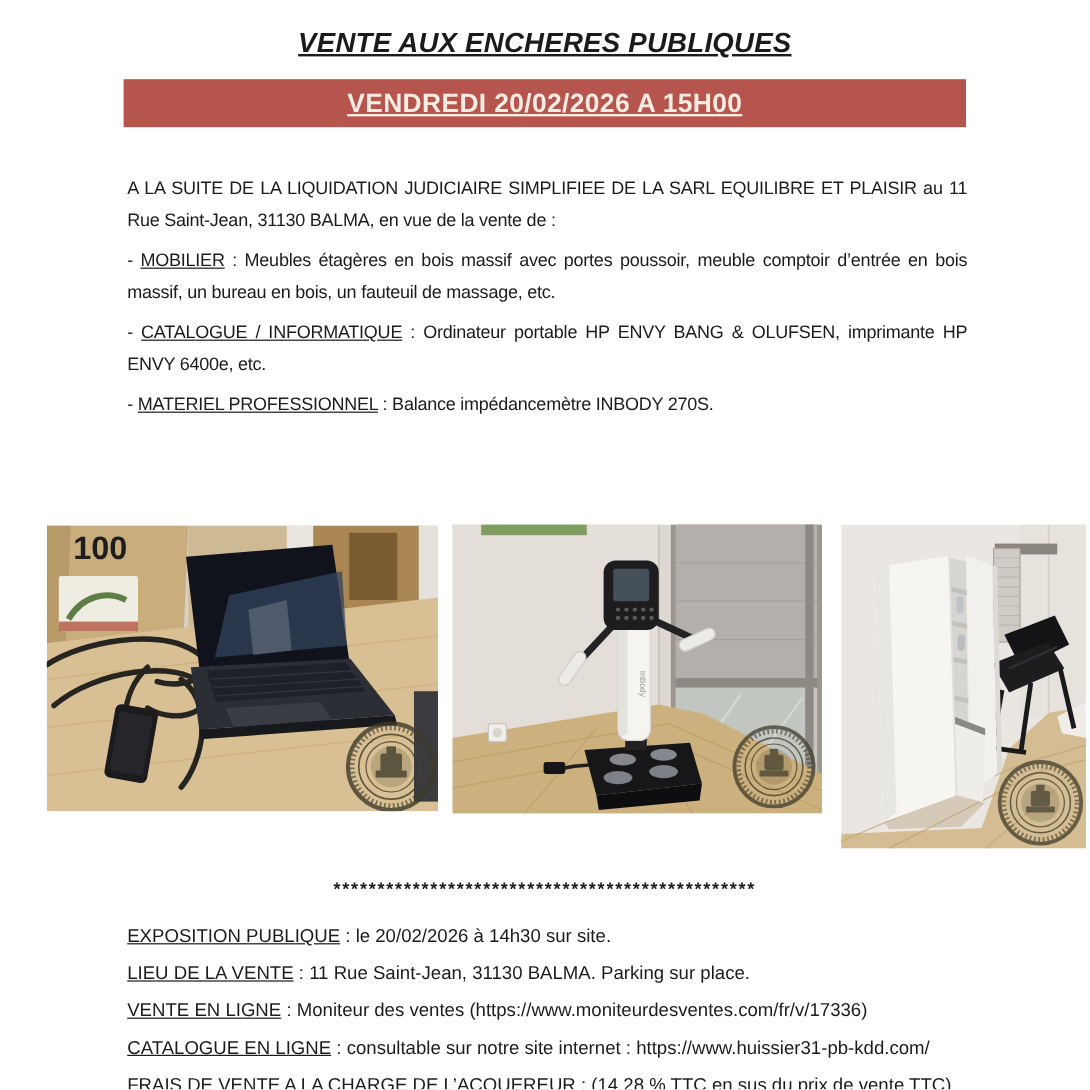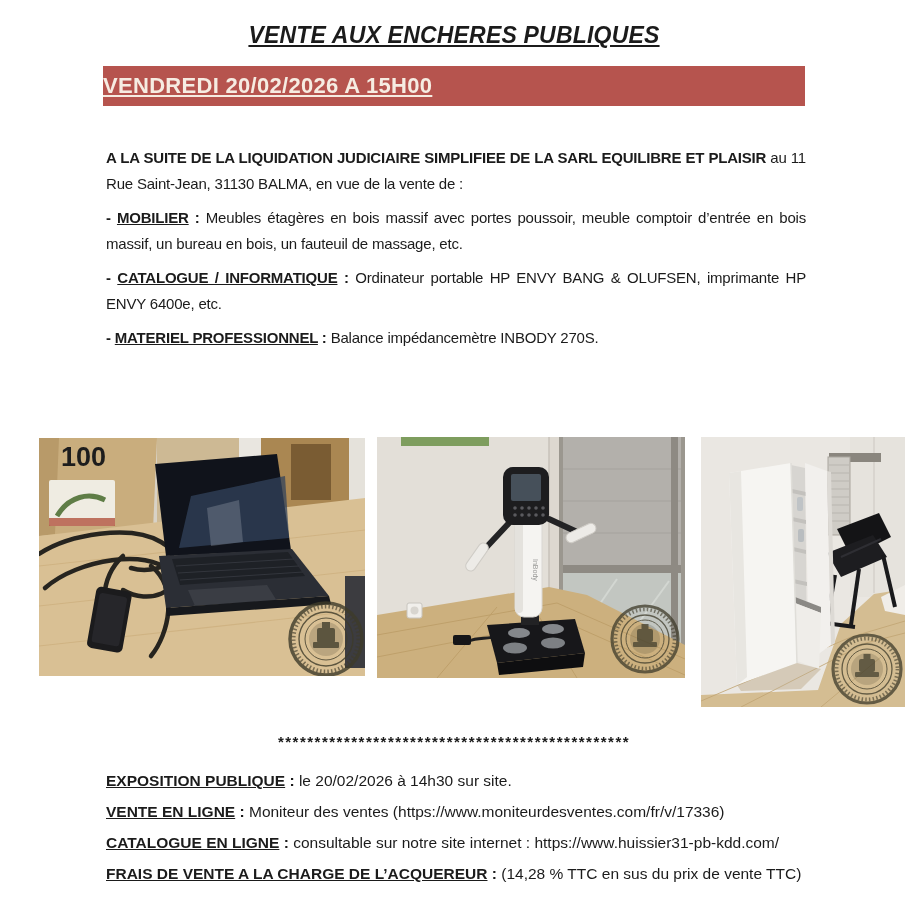--- a/index.html
+++ b/index.html
@@ -1,27 +1,27 @@
 <!DOCTYPE html>
 <html><head>
 <meta charset="utf-8">
 <style>
   html,body{margin:0;padding:0;background:#fff;}
   .page{position:relative;width:908px;height:908px;background:#ffffff;overflow:hidden;
         font-family:"Liberation Sans",sans-serif;color:#1b1b1b;}
   .title{position:absolute;top:22px;left:0;width:100%;text-align:center;
          font-size:23px;font-weight:bold;text-decoration:underline;letter-spacing:0.2px;font-style:italic;}
   .banner{position:absolute;left:103px;top:66px;width:702px;height:40px;background:#b6544e;
-          display:flex;align-items:center;justify-content:flex-start;}
+          display:flex;align-items:center;justify-content:center;}
   .banner-text{font-size:22px;font-weight:bold;text-decoration:underline;color:#f6ece2;letter-spacing:0.3px;}
   .content{position:absolute;left:106px;top:145px;width:700px;font-size:15px;line-height:26px;
            text-align:justify;letter-spacing:-0.2px;}
   .content p{margin:0 0 8px 0;}
   .u{text-decoration:underline;}
-  b{font-weight:bold;}
+  b{font-weight:normal;}
   .photo{position:absolute;margin:0;padding:17px;}
   .photo svg{display:block;width:100%;height:100%;}
   .photo1{left:22px;top:421px;width:326px;height:238px;}
   .photo2{left:360px;top:420px;width:308px;height:241px;}
   .photo3{left:684px;top:420px;width:204px;height:270px;}
   .separator{position:absolute;left:0;top:733px;width:100%;text-align:center;
              font-size:15px;font-weight:bold;letter-spacing:1.5px;}
   .footer{position:absolute;left:106px;top:772px;width:720px;font-size:15.5px;line-height:18px;}
   .footer p{margin:0 0 13px 0;}
 </style>
@@ -285,18 +285,19 @@
           <rect x="-3.5" y="-15" width="7" height="6"></rect>
         </g>
       </g>
     </svg>
   </figure>
 
   <div class="separator">************************************************</div>
 
   <div class="footer">
     <p><b class="u">EXPOSITION PUBLIQUE</b><b> : </b><span>le 20/02/2026 à 14h30 sur site.</span></p>
+    <p><b class="u">LIEU DE LA VENTE</b><b> : </b><span>11 Rue Saint-Jean, 31130 BALMA. Parking sur place.</span></p>
     <p><b class="u">VENTE EN LIGNE</b><b> : </b><span>Moniteur des ventes (https://www.moniteurdesventes.com/fr/v/17336)</span></p>
     <p><b class="u">CATALOGUE EN LIGNE</b><b> : </b><span>consultable sur notre site internet :  https://www.huissier31-pb-kdd.com/</span></p>
     <p><b class="u">FRAIS DE VENTE A LA CHARGE DE L’ACQUEREUR</b><b> : </b><span>(14,28 % TTC en sus du prix de vente TTC)</span></p>
   </div>
 
 </div>
 
 </body></html>

